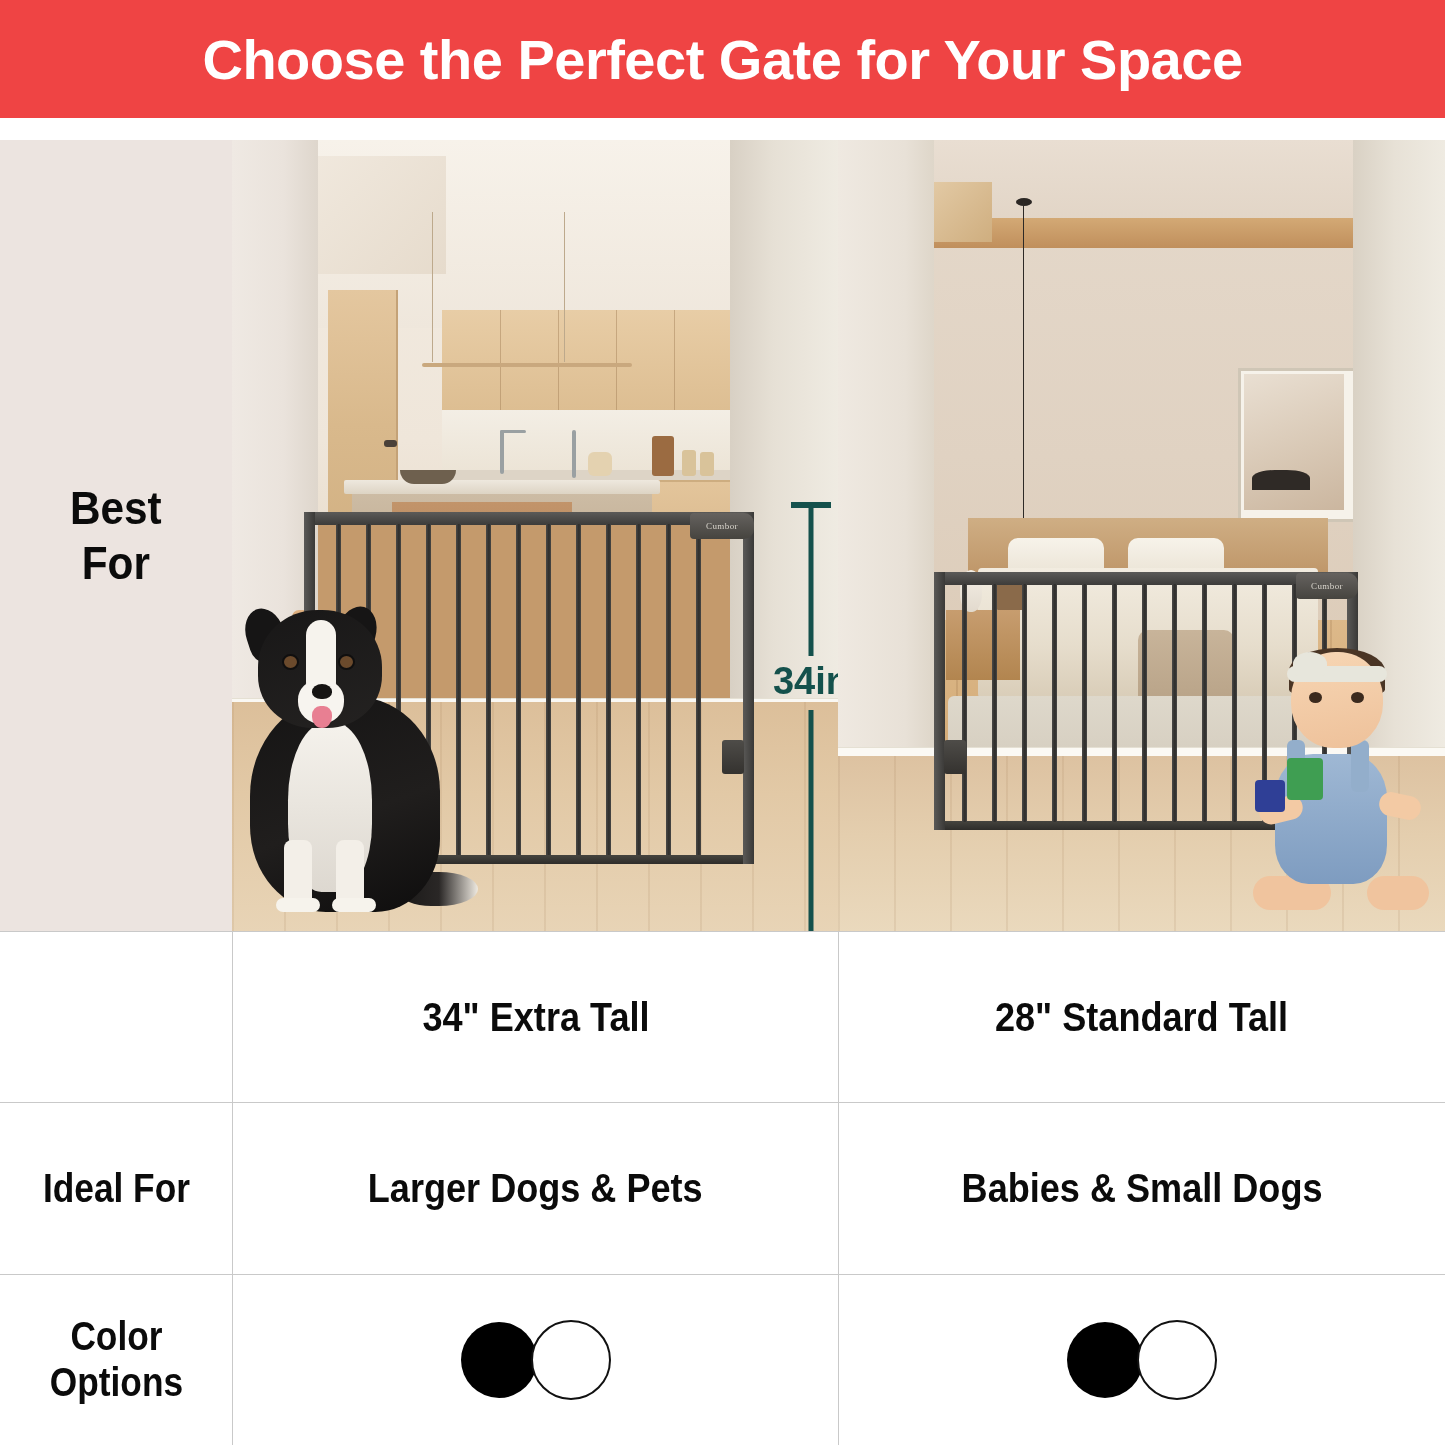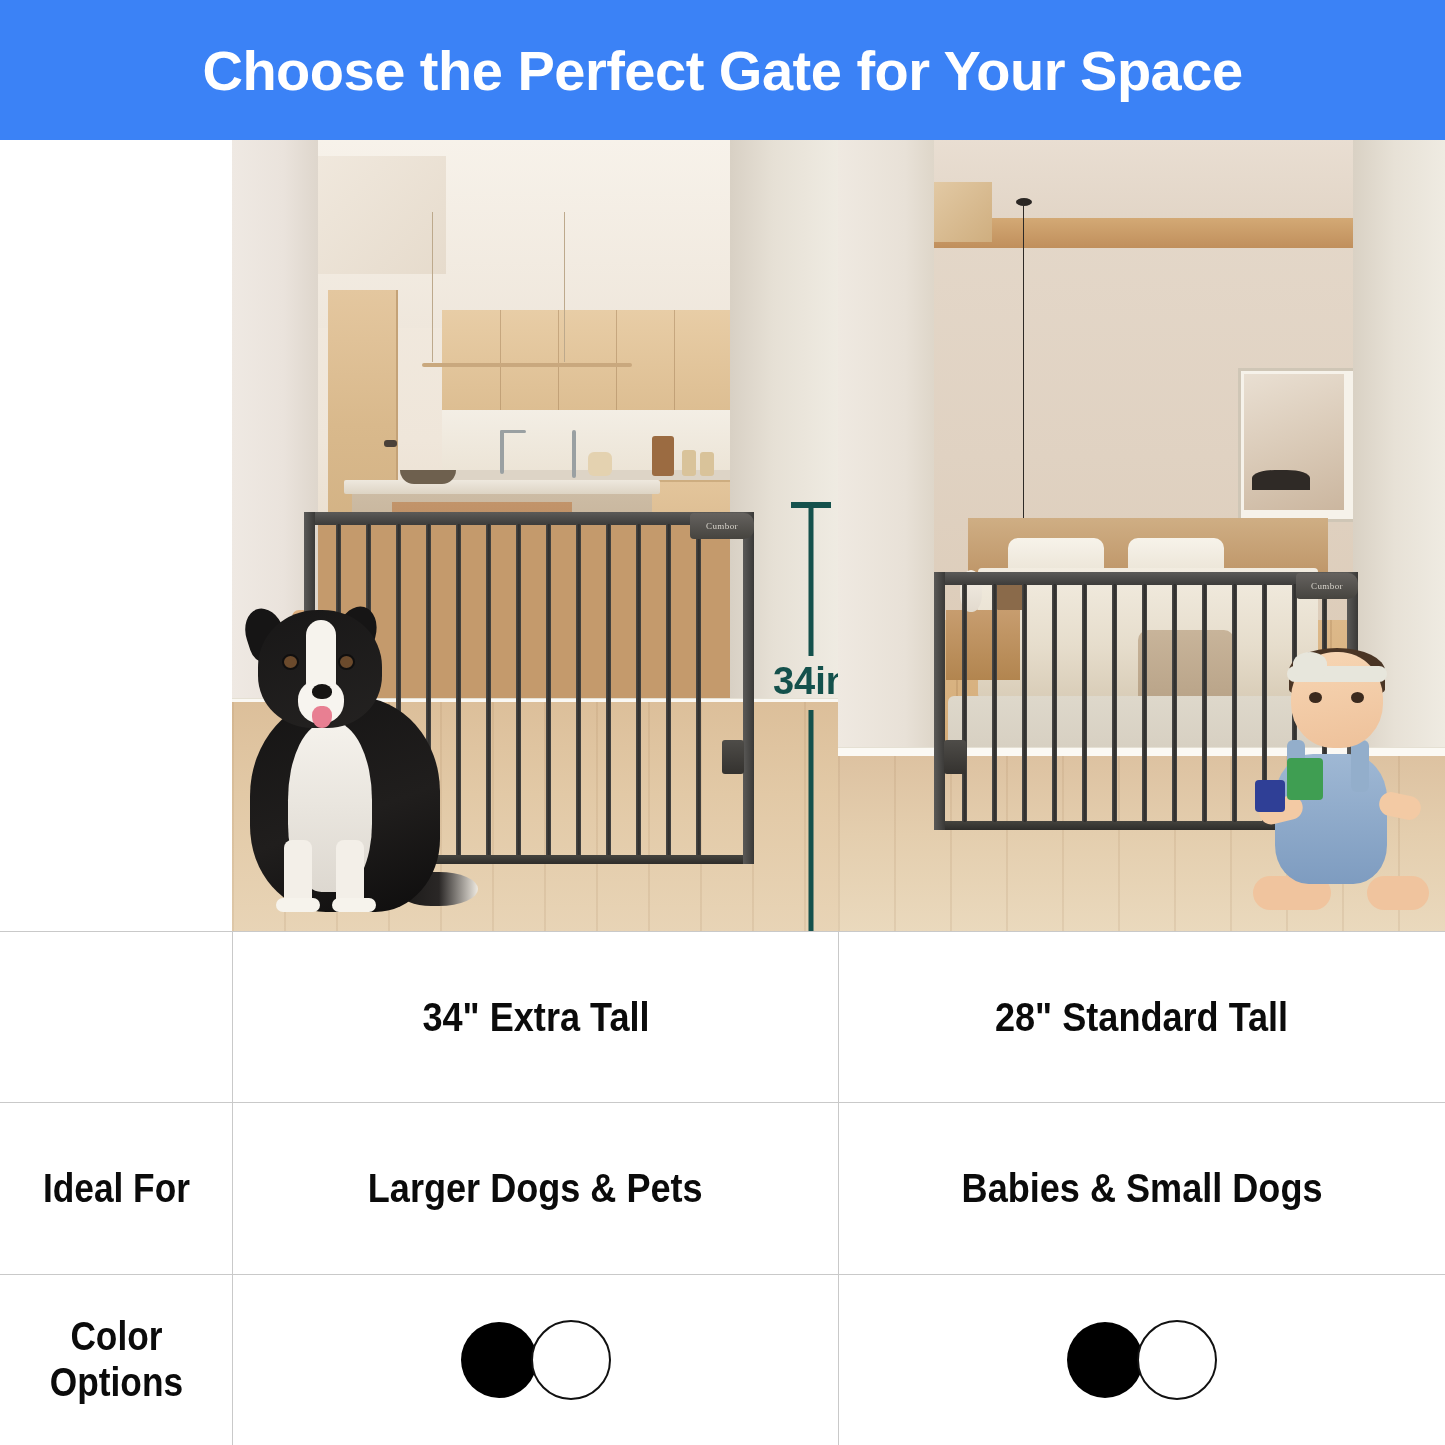--- a/index.html
+++ b/index.html
@@ -7,22 +7,22 @@
 
   .page{
     position:relative;
     width:1445px;height:1445px;
     overflow:hidden;
     background:#ffffff;
   }
 
   
   .banner{
-    position:absolute;left:0;top:0;width:1445px;height:140px;
-    background:#3b82f6;
+    position:absolute;left:0;top:0;width:1445px;height:118px;
+    background:#ef4444;
     display:flex;align-items:center;justify-content:center;
   }
   .banner-title{
     color:#ffffff;
     font-size:56px;
     font-weight:bold;
     letter-spacing:-0.5px;
     white-space:nowrap;
     transform:scaleX(1.0);
   }
@@ -461,20 +461,26 @@
 <div class="page">
 
   <div class="banner">
     <div class="banner-title">Choose the Perfect Gate for Your Space</div>
   </div>
 
   <div class="grid">
 
     <div class="row row-images">
 
+      <div class="bestfor-cell">
+        <div class="bestfor-text">
+          <div>Best</div>
+          <div>For</div>
+        </div>
+      </div>
 
       <div class="panel panel-left">
 
         <div class="kl-wall-l"></div>
         <div class="kl-open">
           <div class="kl-ceiling" style="left:0;width:412px;"></div>
         </div>
         <div class="kl-soffit"></div>
         <div class="kl-door"></div>
         <div class="kl-door-knob"></div>

